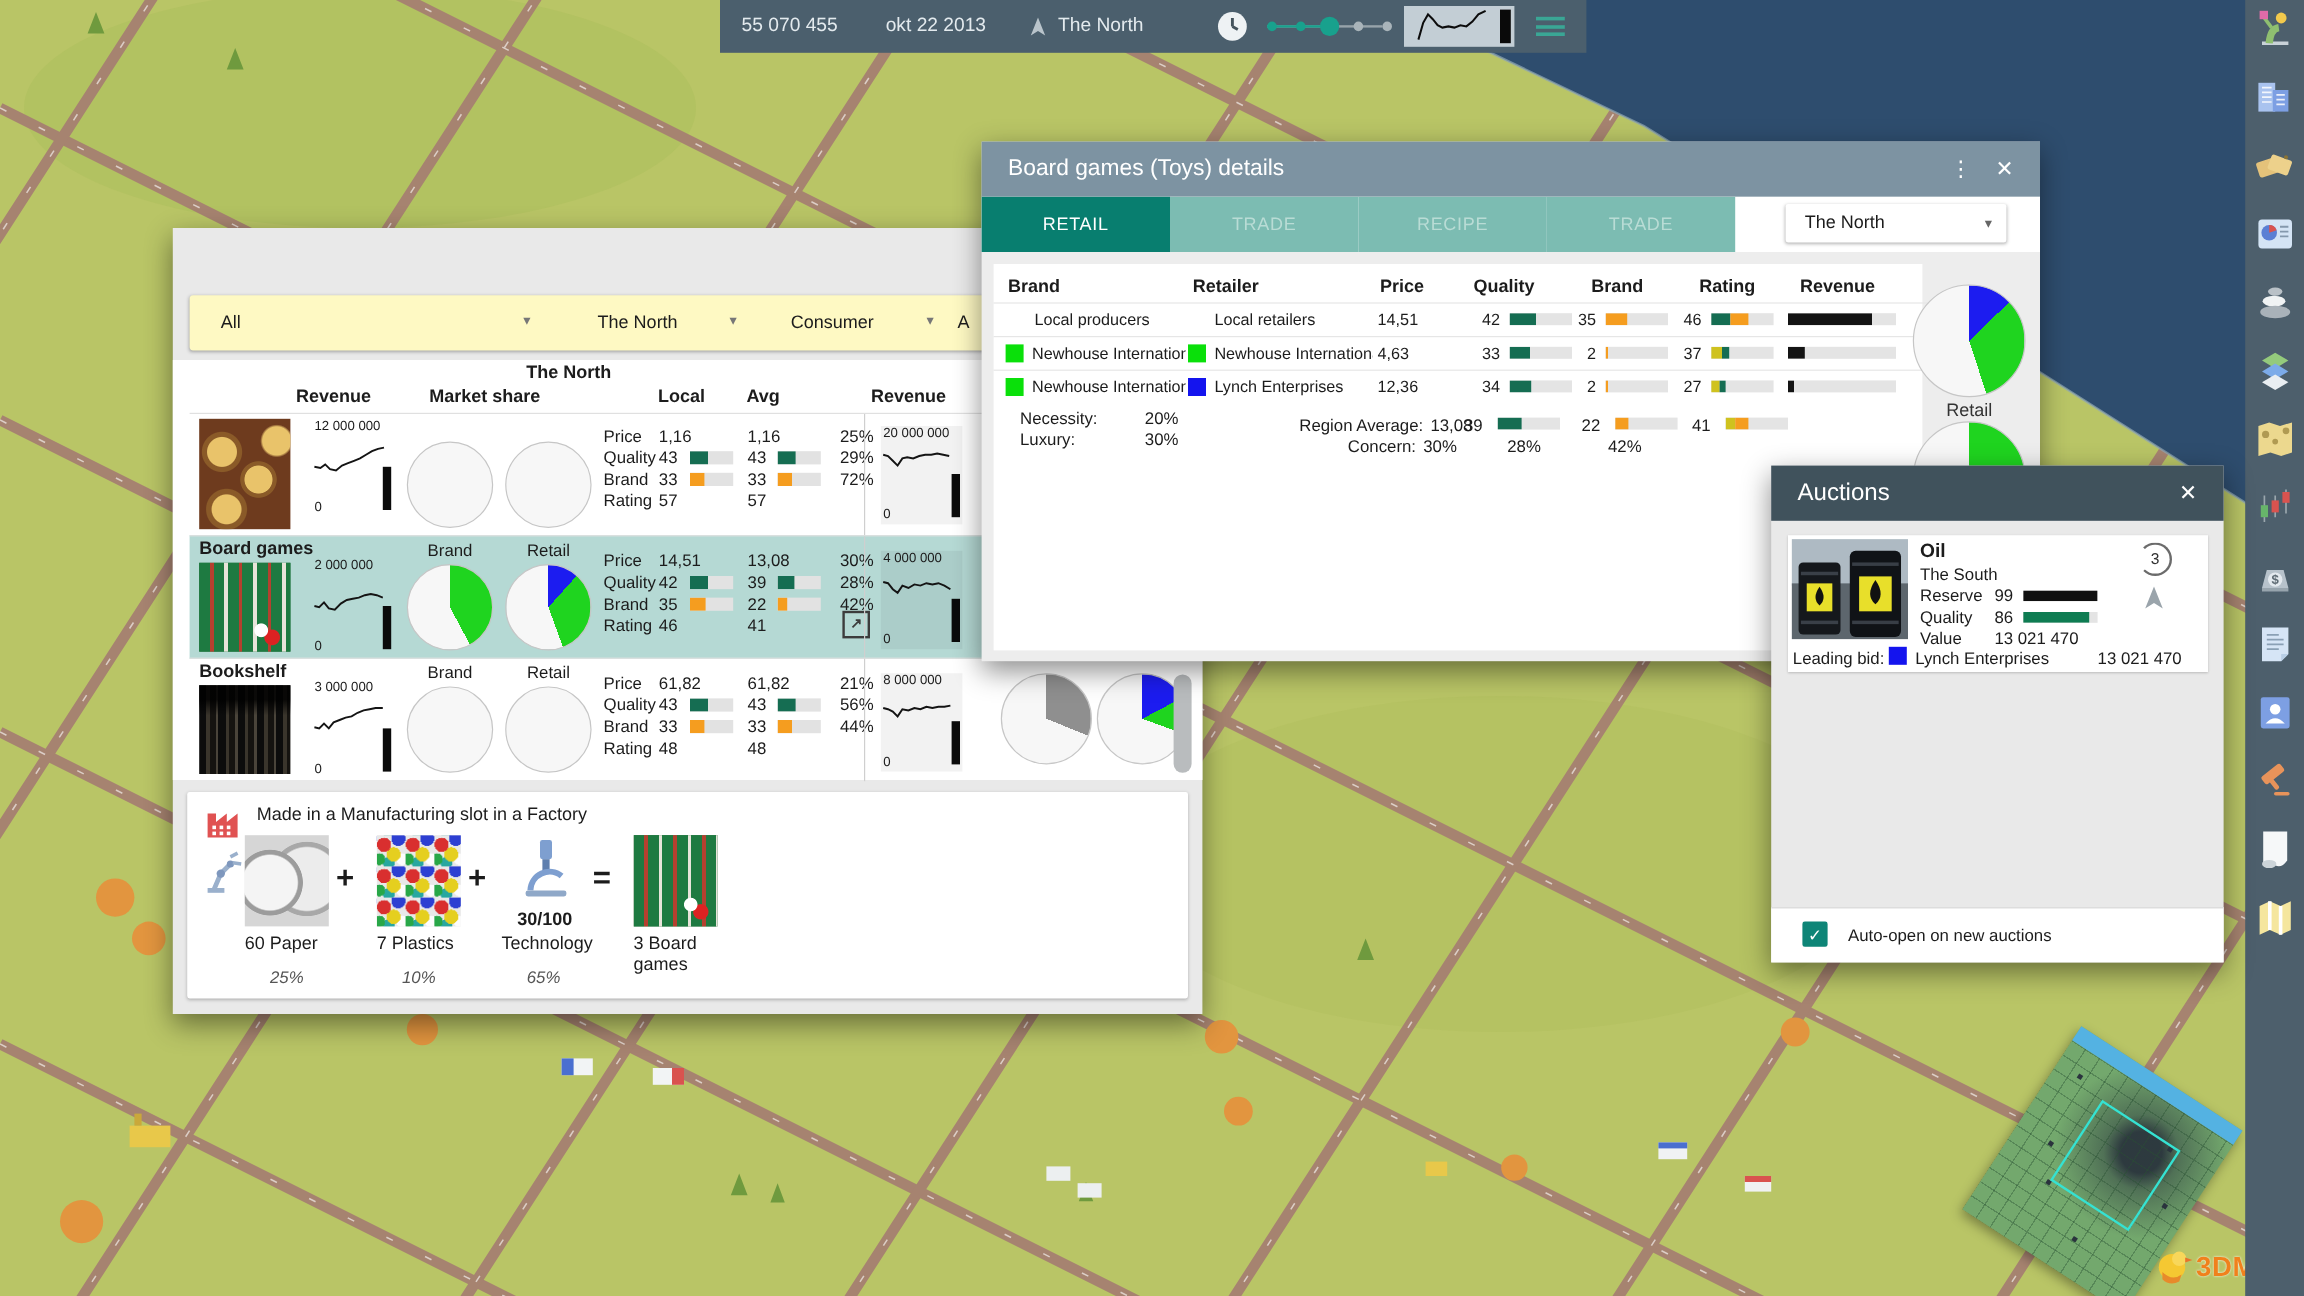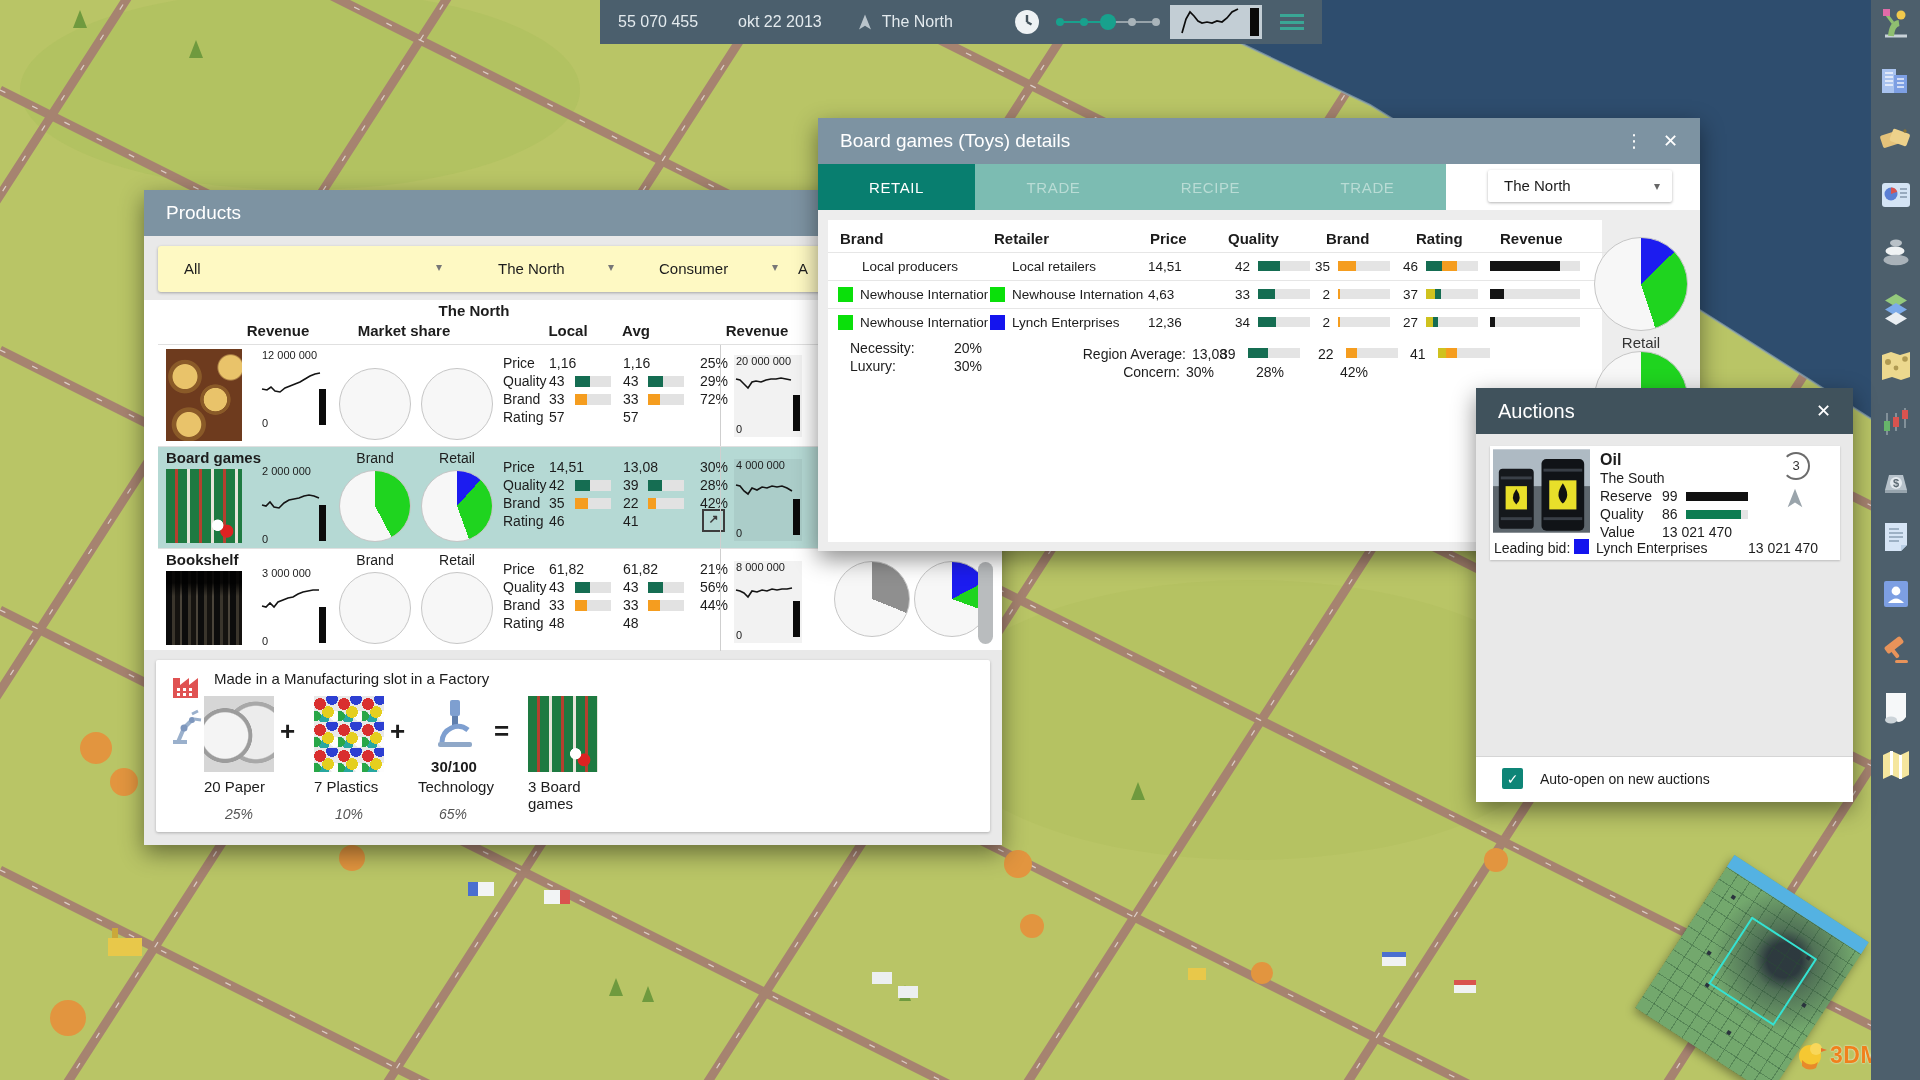--- a/index.html
+++ b/index.html
@@ -363,23 +363,20 @@
       </div>
     <div class="sbi">
         <svg viewBox="0 0 36 36">
       <path d="M5 8 l8.5-4 9 4 8.5-4 v24 l-8.5 4 -9-4 -8.5 4 z" fill="#f5e69e"></path>
       <path d="M13.5 4 v24 M22.5 8 v24" stroke="#fff" stroke-width="3"></path>
         </svg>
       </div>
   </div>
 
   <section class="window" id="pwin">
-    <div class="whead">
-      <span>Products</span>
-    </div>
     <div id="pfilters">
       <span style="left:26px">All</span>
       <span class="car" style="left:278px">▾</span>
       <span style="left:340px">The North</span>
       <span class="car" style="left:450px">▾</span>
       <span style="left:501px">Consumer</span>
       <span class="car" style="left:614px">▾</span>
       <span style="left:640px">A</span>
     </div>
 
@@ -579,21 +576,21 @@
       <span class="rop" style="left:234px">+</span>
       <svg class="abs" style="left:272px;top:38px" width="52" height="56" viewBox="0 0 52 56">
         <rect x="22" y="2" width="10" height="16" rx="2" fill="#7e9fd0"></rect>
         <rect x="24" y="18" width="6" height="10" fill="#5f7fae"></rect>
         <path d="M14 44 a16 16 0 0 1 26-12" fill="none" stroke="#7e9fd0" stroke-width="5"></path>
         <rect x="10" y="44" width="34" height="5" rx="2" fill="#8fa8c8"></rect>
         </svg>
       <span class="rtech" style="left:258px">30/100</span>
       <span class="rop" style="left:338px">=</span>
       <div class="rimg img-board" style="left:372px"></div>
-      <span class="rlab" style="left:48px">20 Paper</span>
+      <span class="rlab" style="left:48px">60 Paper</span>
       <span class="rlab" style="left:158px">7 Plastics</span>
       <span class="rlab" style="left:262px">Technology</span>
       <span class="rlab" style="left:372px;width:64px">3 Board games</span>
       <span class="rpct" style="left:48px">25%</span>
       <span class="rpct" style="left:158px">10%</span>
       <span class="rpct" style="left:262px">65%</span>
     </div>
   </section>
 
   <section class="window" id="dwin">

